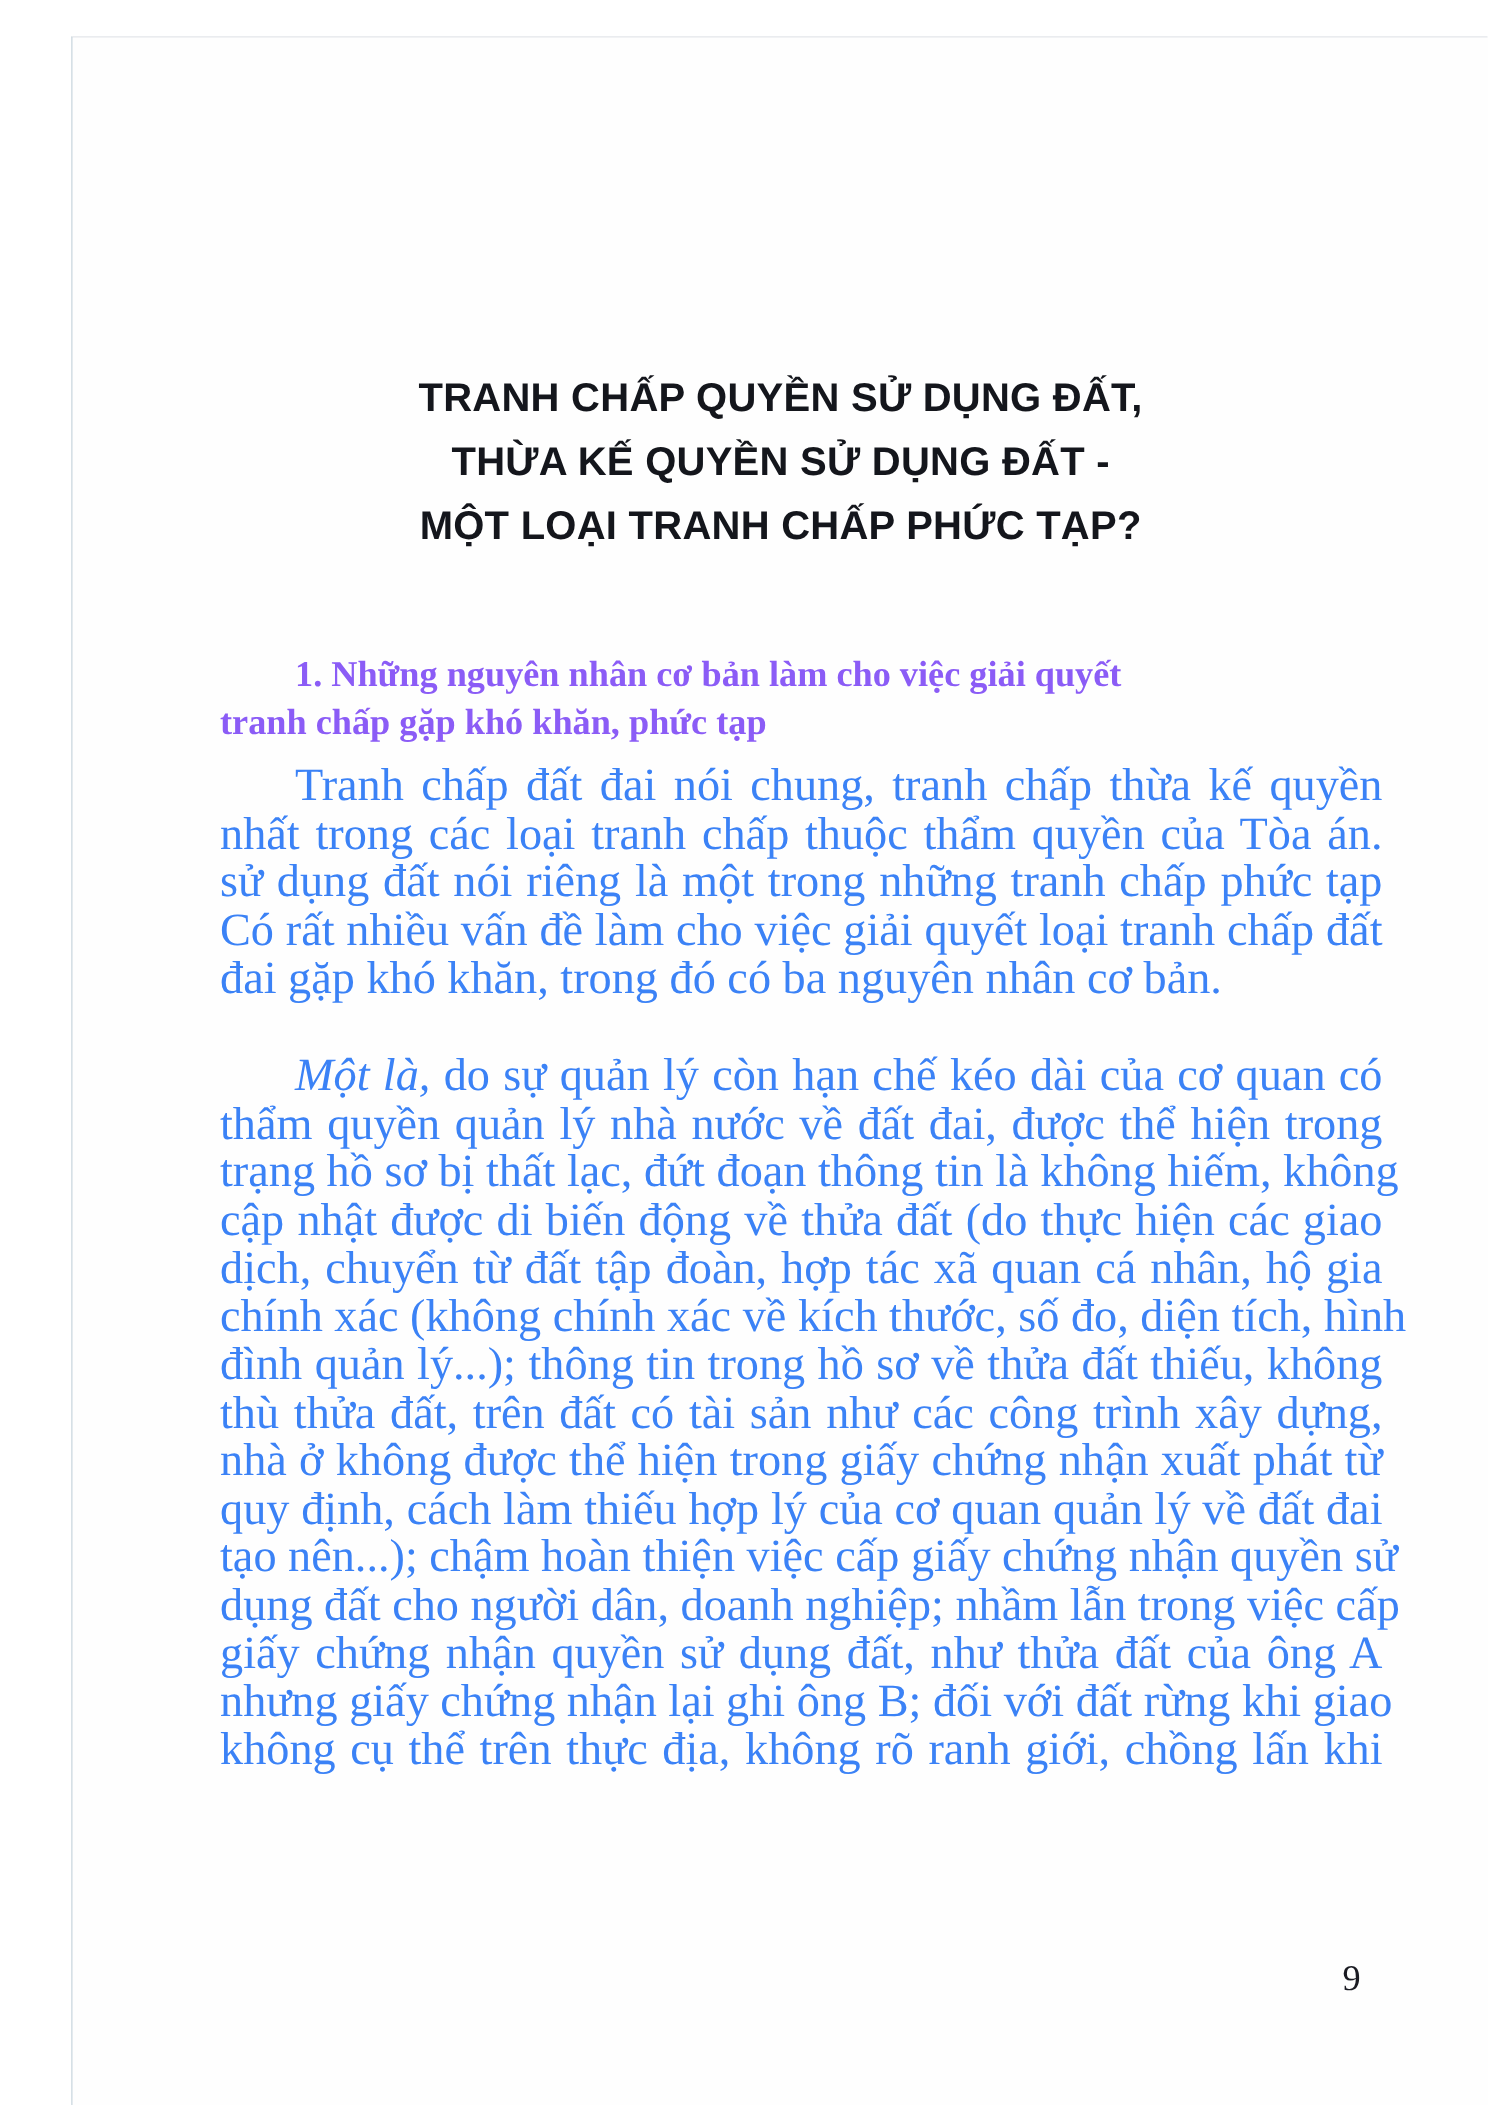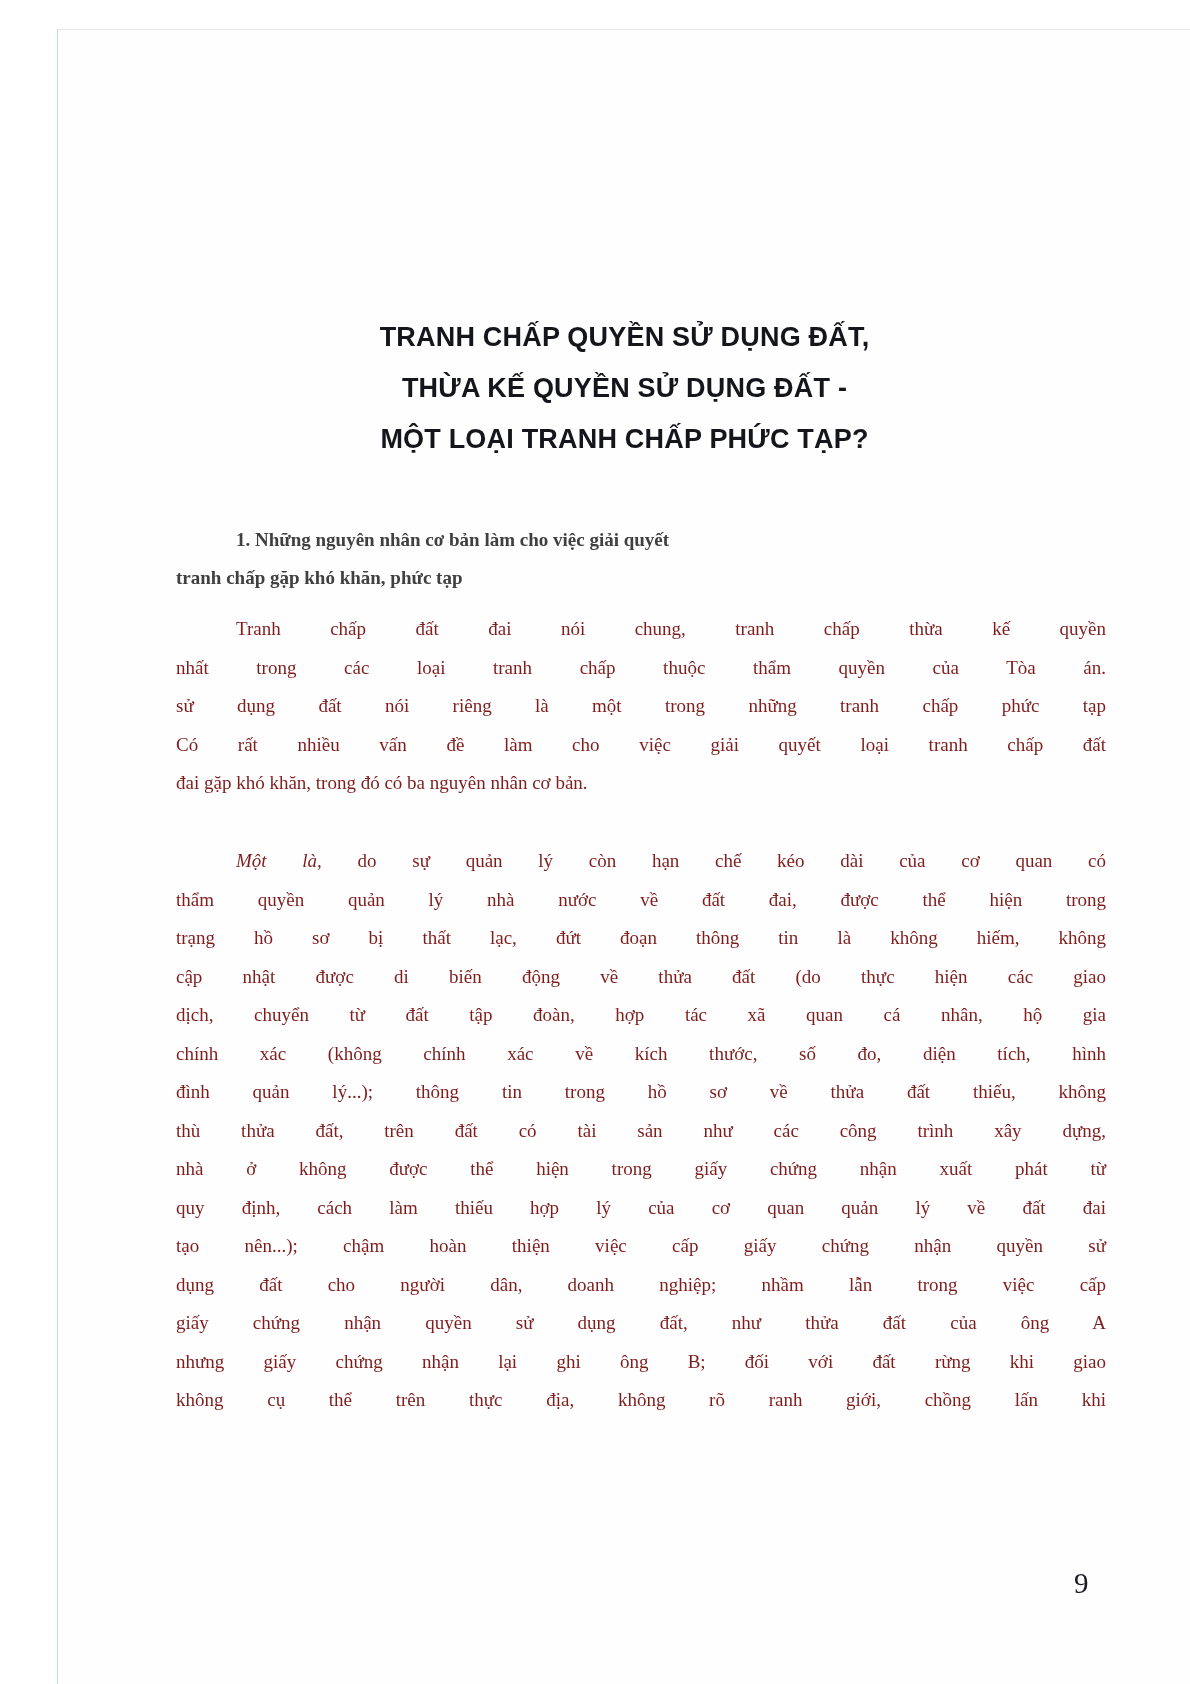--- a/index.html
+++ b/index.html
@@ -20,59 +20,59 @@
       width: 1133px;
       height: 1655px;
       background: #fefefe;
       border-left: 1px solid #c9d6de;
       border-top: 1px solid #e3e6ea;
     }
     .chapter-title {
       position: absolute;
       left: 0;
       width: 1133px;
-      top: 282px;
+      top: 263px;
       text-align: center;
       font-family: "Liberation Sans", sans-serif;
       font-weight: bold;
-      font-size: 27px;
+      font-size: 32px;
       line-height: 51px;
       color: #14161c;
       letter-spacing: 0.2px;
     }
     .chapter-title .t-line {
       display: block;
       white-space: nowrap;
     }
     .section-heading {
       position: absolute;
       left: 118px;
       top: 491px;
       width: 930px;
       font-family: "Liberation Serif", serif;
       font-weight: bold;
-      font-size: 19px;
+      font-size: 29px;
       line-height: 38px;
-      color: #404040;
+      color: #8b5cf6;
     }
     .section-heading .h-line {
       display: block;
       white-space: nowrap;
     }
     .section-heading .h-line.first {
       padding-left: 60px;
     }
     .body-text {
       position: absolute;
       left: 118px;
       width: 930px;
       font-family: "Liberation Serif", serif;
-      font-size: 19px;
+      font-size: 37px;
       line-height: 38.5px;
-      color: #7f1d1d;
+      color: #3b82f6;
     }
     .body-text .b-line {
       display: block;
       white-space: nowrap;
       text-align: justify;
       text-align-last: justify;
     }
     .body-text .b-line.indent {
       padding-left: 60px;
     }

